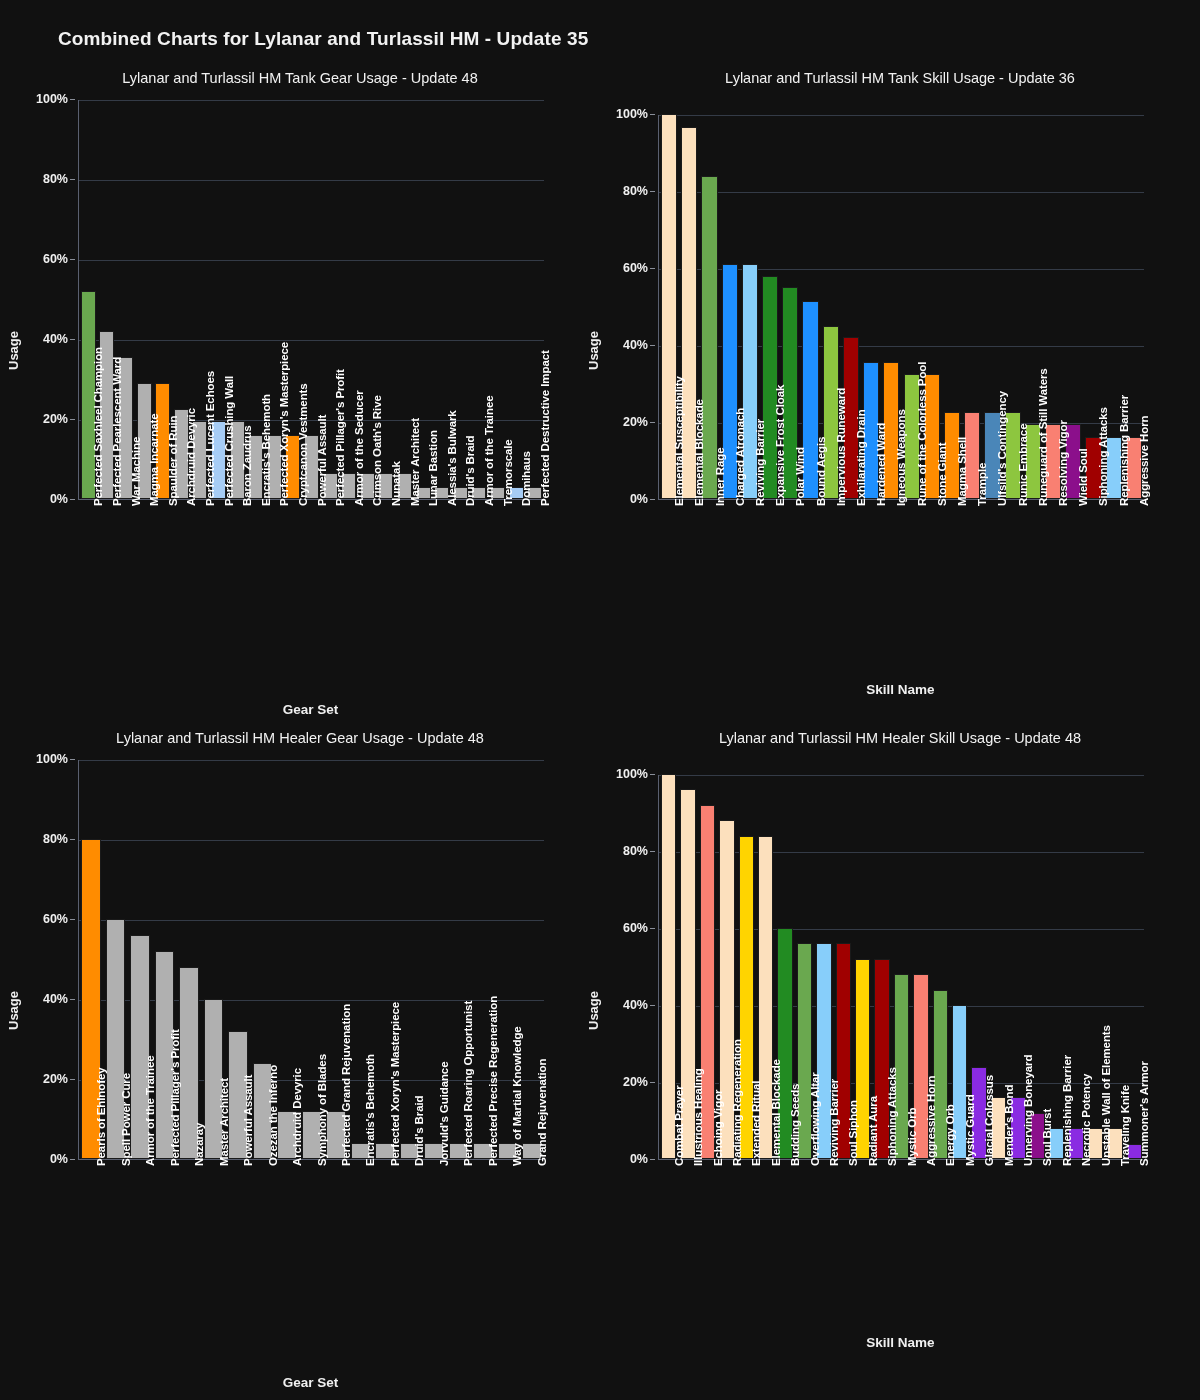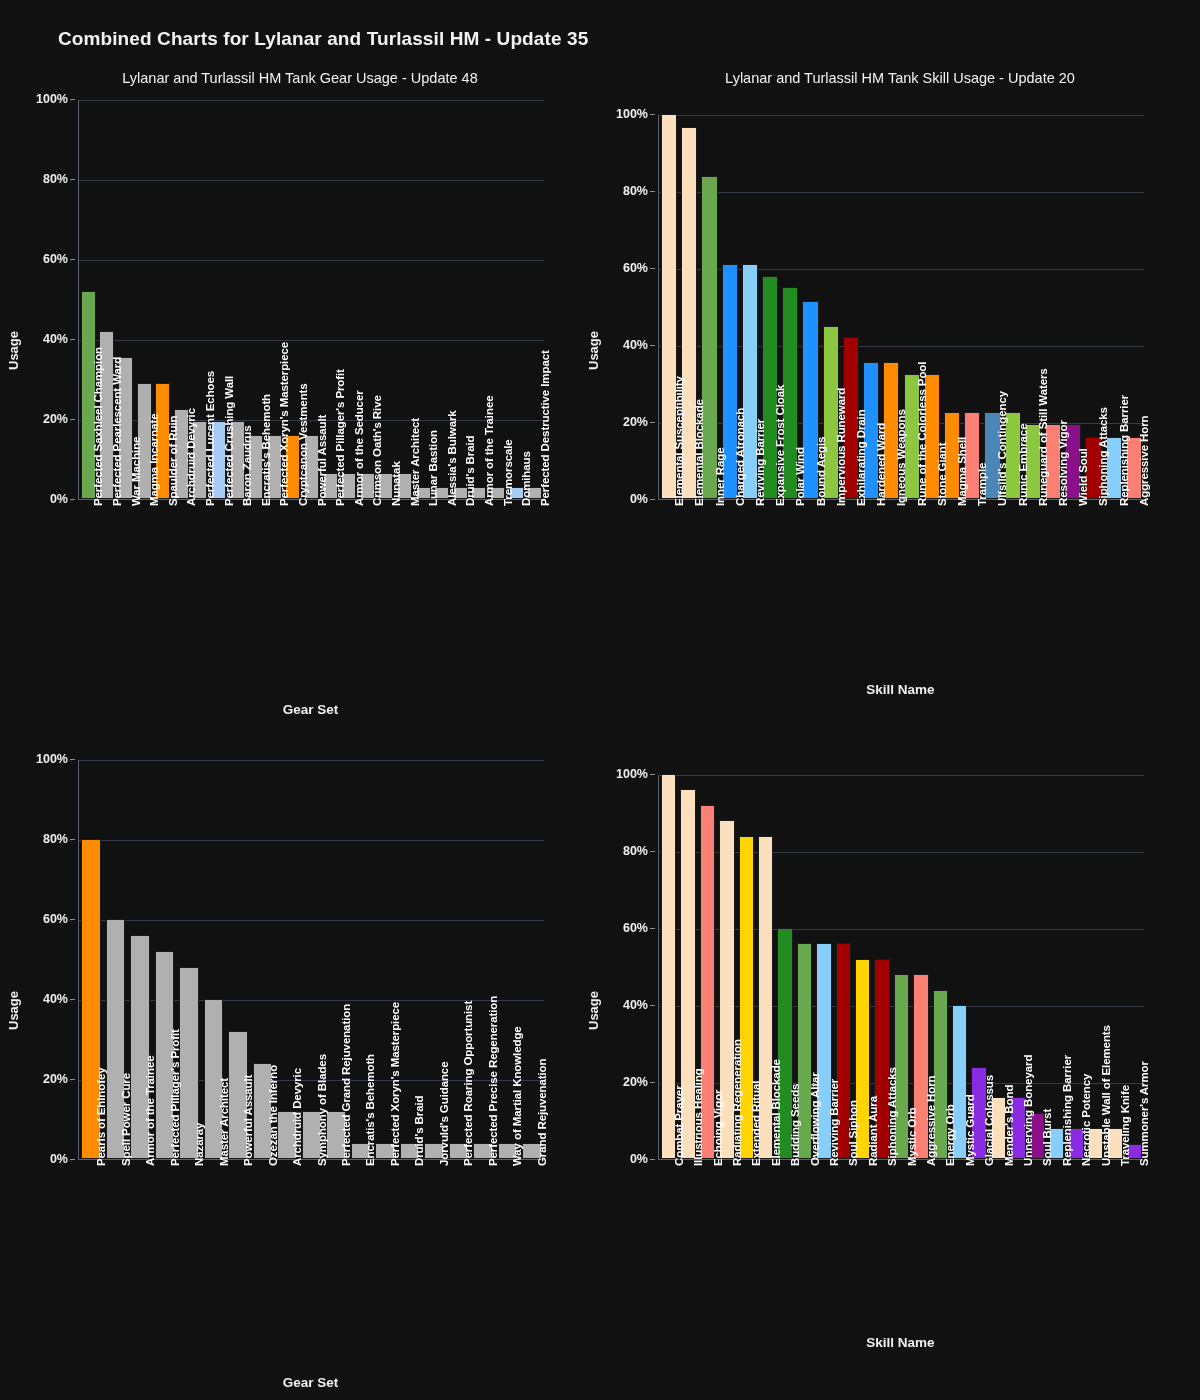--- a/index.html
+++ b/index.html
@@ -161,21 +161,21 @@
       <div class="tlabel" style="left: 445.7px; top: 436px;">Alessia's Bulwark</div>
       <div class="tlabel" style="left: 464.3px; top: 436px;">Druid's Braid</div>
       <div class="tlabel" style="left: 482.9px; top: 436px;">Armor of the Trainee</div>
       <div class="tlabel" style="left: 501.5px; top: 436px;">Tremorscale</div>
       <div class="tlabel" style="left: 520.1px; top: 436px;">Domihaus</div>
       <div class="tlabel" style="left: 538.7px; top: 436px;">Perfected Destructive Impact</div>
       <div class="xlabel" style="left: 78px; width: 465px; top: 632px;">Gear Set</div>
     </div>
 
   <div class="panel" id="panel-1" style="left:600px; top:70px; width:600px; height:660px;">
-    <div class="panel-title">Lylanar and Turlassil HM Tank Skill Usage - Update 20</div>
+    <div class="panel-title">Lylanar and Turlassil HM Tank Skill Usage - Update 36</div>
   <div class="plot" style="left: 58px; top: 45px; width: 485px; height: 385px;">
         <div class="gridline" style="top: 308px; width: 485px;"></div>
         <div class="gridline" style="top: 231px; width: 485px;"></div>
         <div class="gridline" style="top: 154px; width: 485px;"></div>
         <div class="gridline" style="top: 77px; width: 485px;"></div>
         <div class="gridline" style="top: 0px; width: 485px;"></div>
         <div class="bar" style="left: 2.02083px; width: 16.1667px; height: 385px; background: rgb(252, 224, 189);"></div>
         <div class="bar" style="left: 22.2292px; width: 16.1667px; height: 371.525px; background: rgb(252, 224, 189);"></div>
         <div class="bar" style="left: 42.4375px; width: 16.1667px; height: 323.4px; background: rgb(106, 168, 79);"></div>
         <div class="bar" style="left: 62.6458px; width: 16.1667px; height: 234.85px; background: rgb(30, 144, 255);"></div>
@@ -228,20 +228,21 @@
       <div class="tlabel" style="left: 436.854px; top: 436px;">Runeguard of Still Waters</div>
       <div class="tlabel" style="left: 457.062px; top: 436px;">Resolving Vigor</div>
       <div class="tlabel" style="left: 477.271px; top: 436px;">Wield Soul</div>
       <div class="tlabel" style="left: 497.479px; top: 436px;">Siphoning Attacks</div>
       <div class="tlabel" style="left: 517.688px; top: 436px;">Replenishing Barrier</div>
       <div class="tlabel" style="left: 537.896px; top: 436px;">Aggressive Horn</div>
       <div class="xlabel" style="left: 58px; width: 485px; top: 612px;">Skill Name</div>
     </div>
 
   <div class="panel" id="panel-2" style="left:0px; top:730px; width:600px; height:670px;">
+    <div class="panel-title">Lylanar and Turlassil HM Healer Gear Usage - Update 48</div>
   <div class="plot" style="left: 78px; top: 30px; width: 465px; height: 400px;">
         <div class="gridline" style="top: 320px; width: 465px;"></div>
         <div class="gridline" style="top: 240px; width: 465px;"></div>
         <div class="gridline" style="top: 160px; width: 465px;"></div>
         <div class="gridline" style="top: 80px; width: 465px;"></div>
         <div class="gridline" style="top: 0px; width: 465px;"></div>
         <div class="bar" style="left: 2.44737px; width: 19.5789px; height: 320px; background: rgb(255, 140, 0);"></div>
         <div class="bar" style="left: 26.9211px; width: 19.5789px; height: 240px; background: rgb(176, 176, 176);"></div>
         <div class="bar" style="left: 51.3947px; width: 19.5789px; height: 224px; background: rgb(176, 176, 176);"></div>
         <div class="bar" style="left: 75.8684px; width: 19.5789px; height: 208px; background: rgb(176, 176, 176);"></div>
@@ -284,20 +285,21 @@
       <div class="tlabel" style="left: 413.395px; top: 436px;">Druid's Braid</div>
       <div class="tlabel" style="left: 437.868px; top: 436px;">Jorvuld's Guidance</div>
       <div class="tlabel" style="left: 462.342px; top: 436px;">Perfected Roaring Opportunist</div>
       <div class="tlabel" style="left: 486.816px; top: 436px;">Perfected Precise Regeneration</div>
       <div class="tlabel" style="left: 511.289px; top: 436px;">Way of Martial Knowledge</div>
       <div class="tlabel" style="left: 535.763px; top: 436px;">Grand Rejuvenation</div>
       <div class="xlabel" style="left: 78px; width: 465px; top: 645px;">Gear Set</div>
     </div>
 
   <div class="panel" id="panel-3" style="left:600px; top:730px; width:600px; height:670px;">
+    <div class="panel-title">Lylanar and Turlassil HM Healer Skill Usage - Update 48</div>
   <div class="plot" style="left: 58px; top: 45px; width: 485px; height: 385px;">
         <div class="gridline" style="top: 308px; width: 485px;"></div>
         <div class="gridline" style="top: 231px; width: 485px;"></div>
         <div class="gridline" style="top: 154px; width: 485px;"></div>
         <div class="gridline" style="top: 77px; width: 485px;"></div>
         <div class="gridline" style="top: 0px; width: 485px;"></div>
         <div class="bar" style="left: 1.94px; width: 15.52px; height: 385px; background: rgb(252, 224, 189);"></div>
         <div class="bar" style="left: 21.34px; width: 15.52px; height: 369.6px; background: rgb(252, 224, 189);"></div>
         <div class="bar" style="left: 40.74px; width: 15.52px; height: 354.2px; background: rgb(249, 128, 114);"></div>
         <div class="bar" style="left: 60.14px; width: 15.52px; height: 338.8px; background: rgb(252, 224, 189);"></div>

